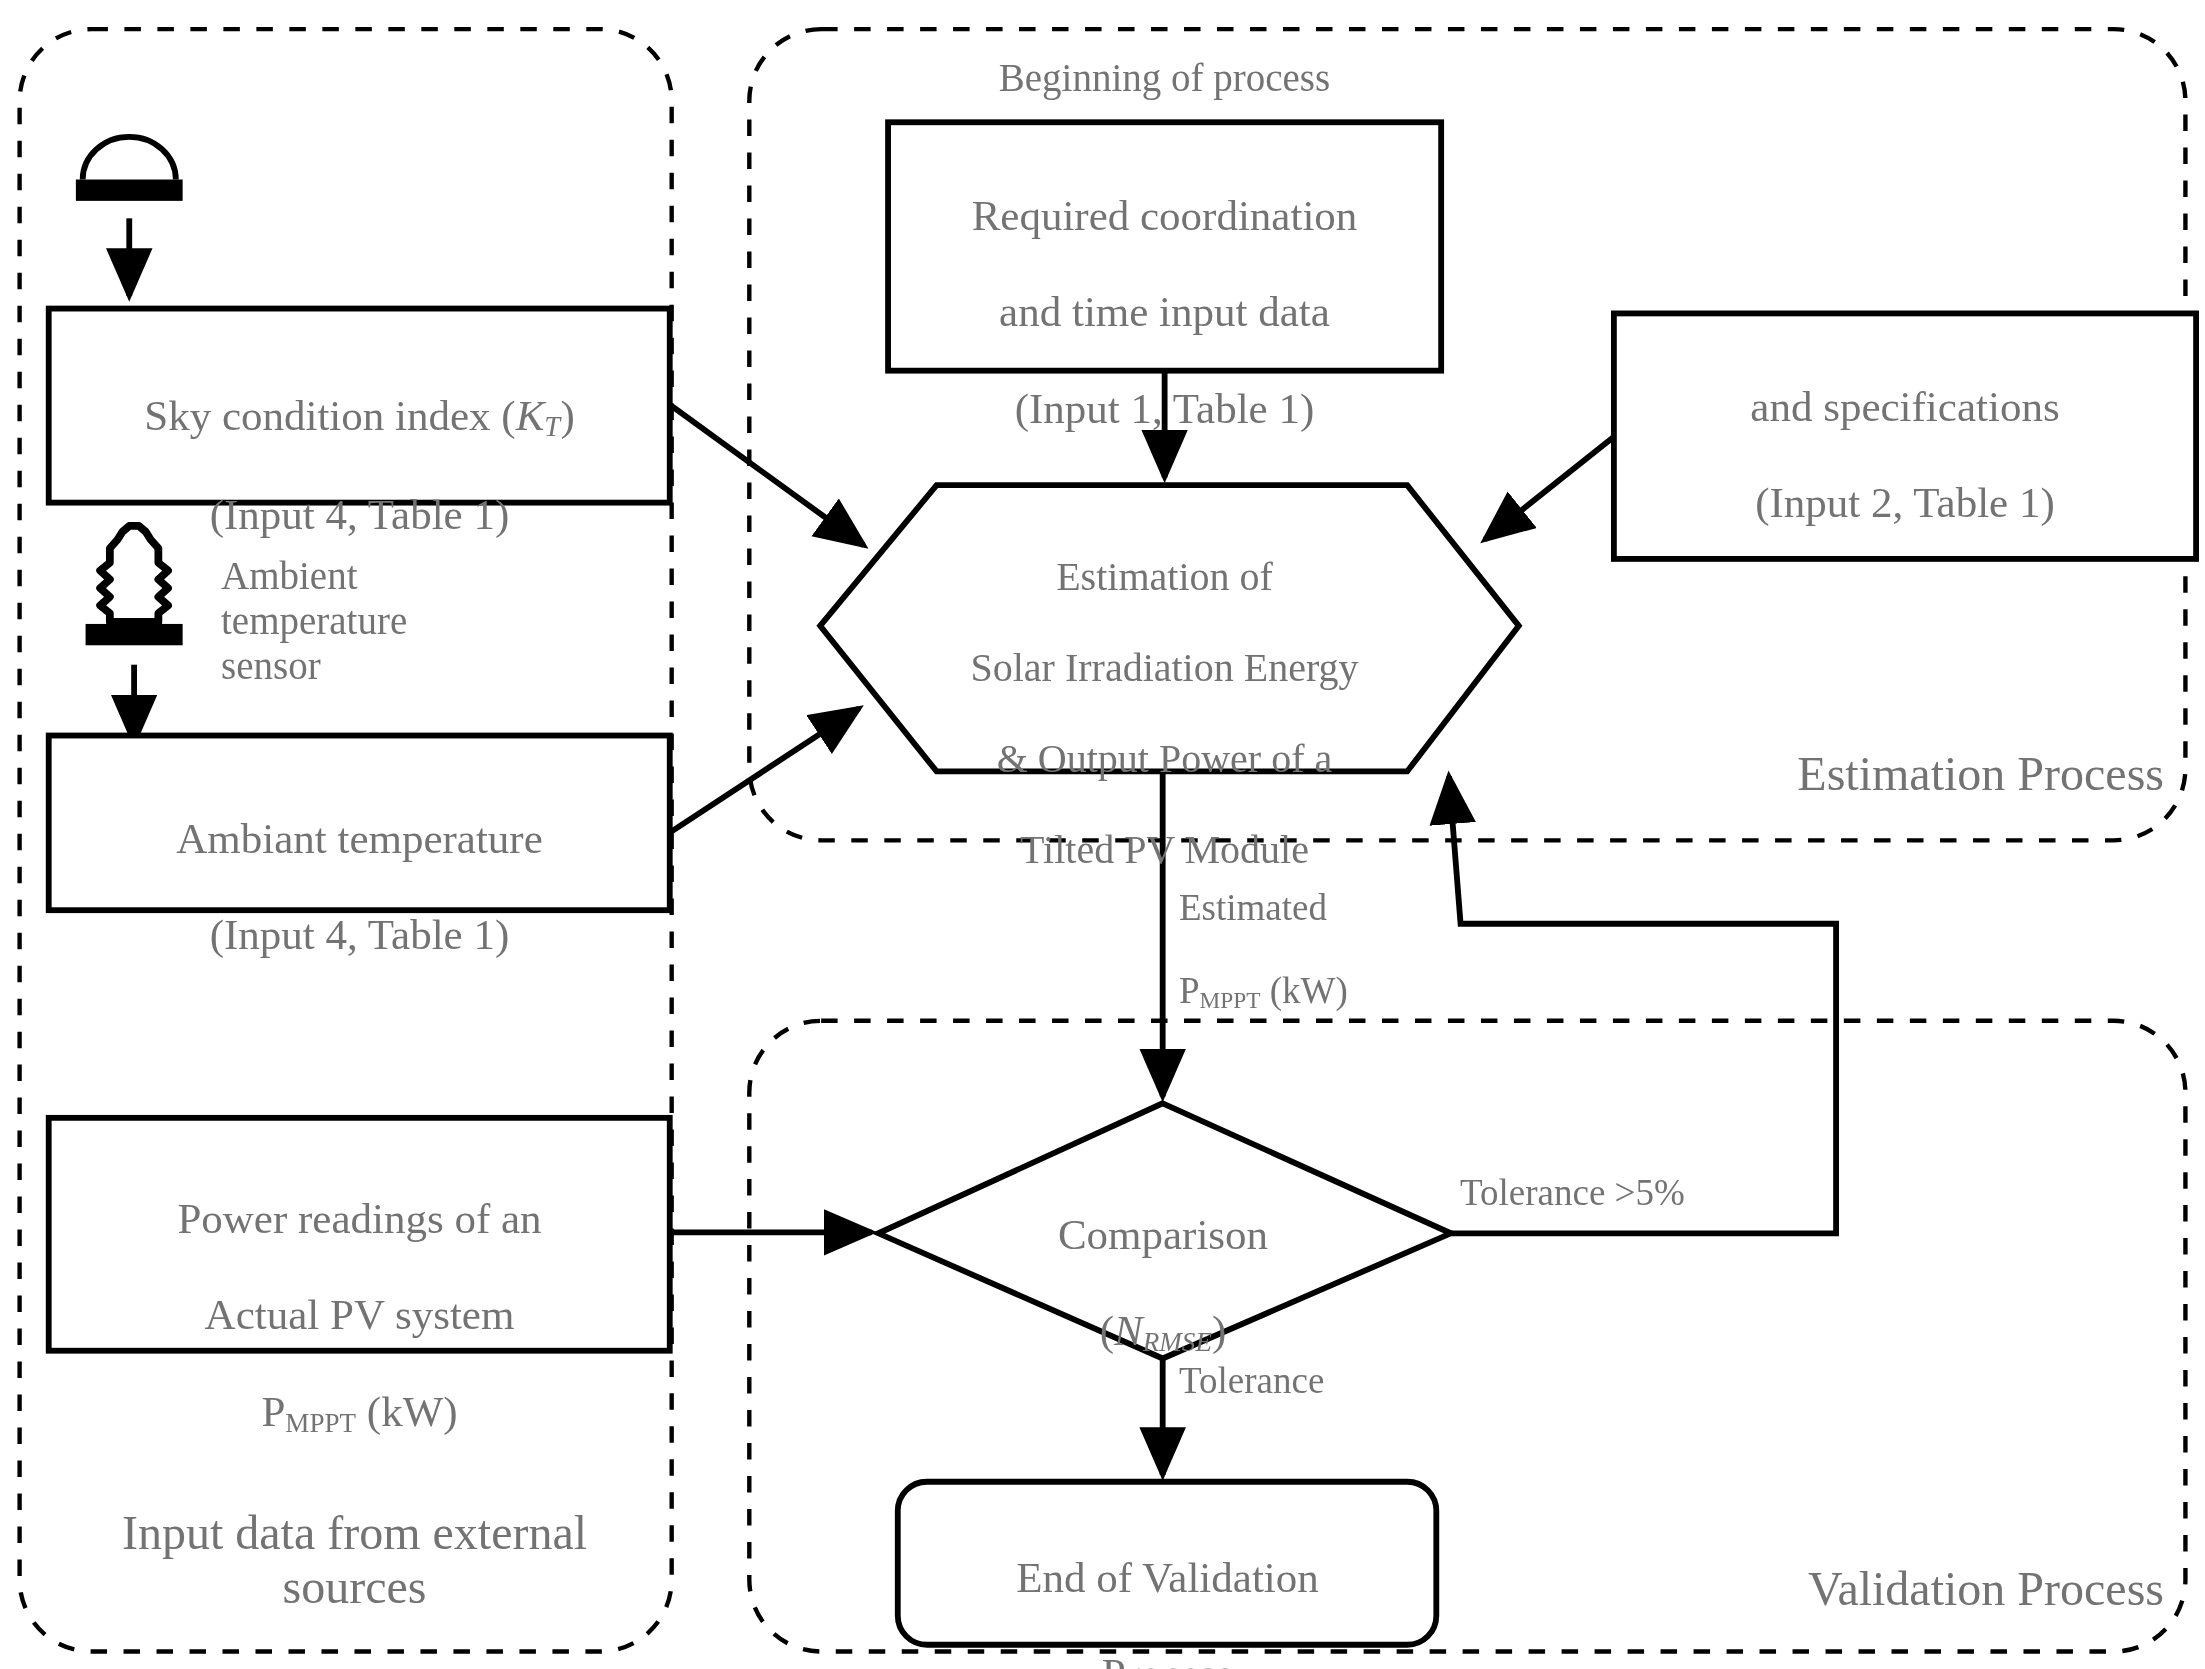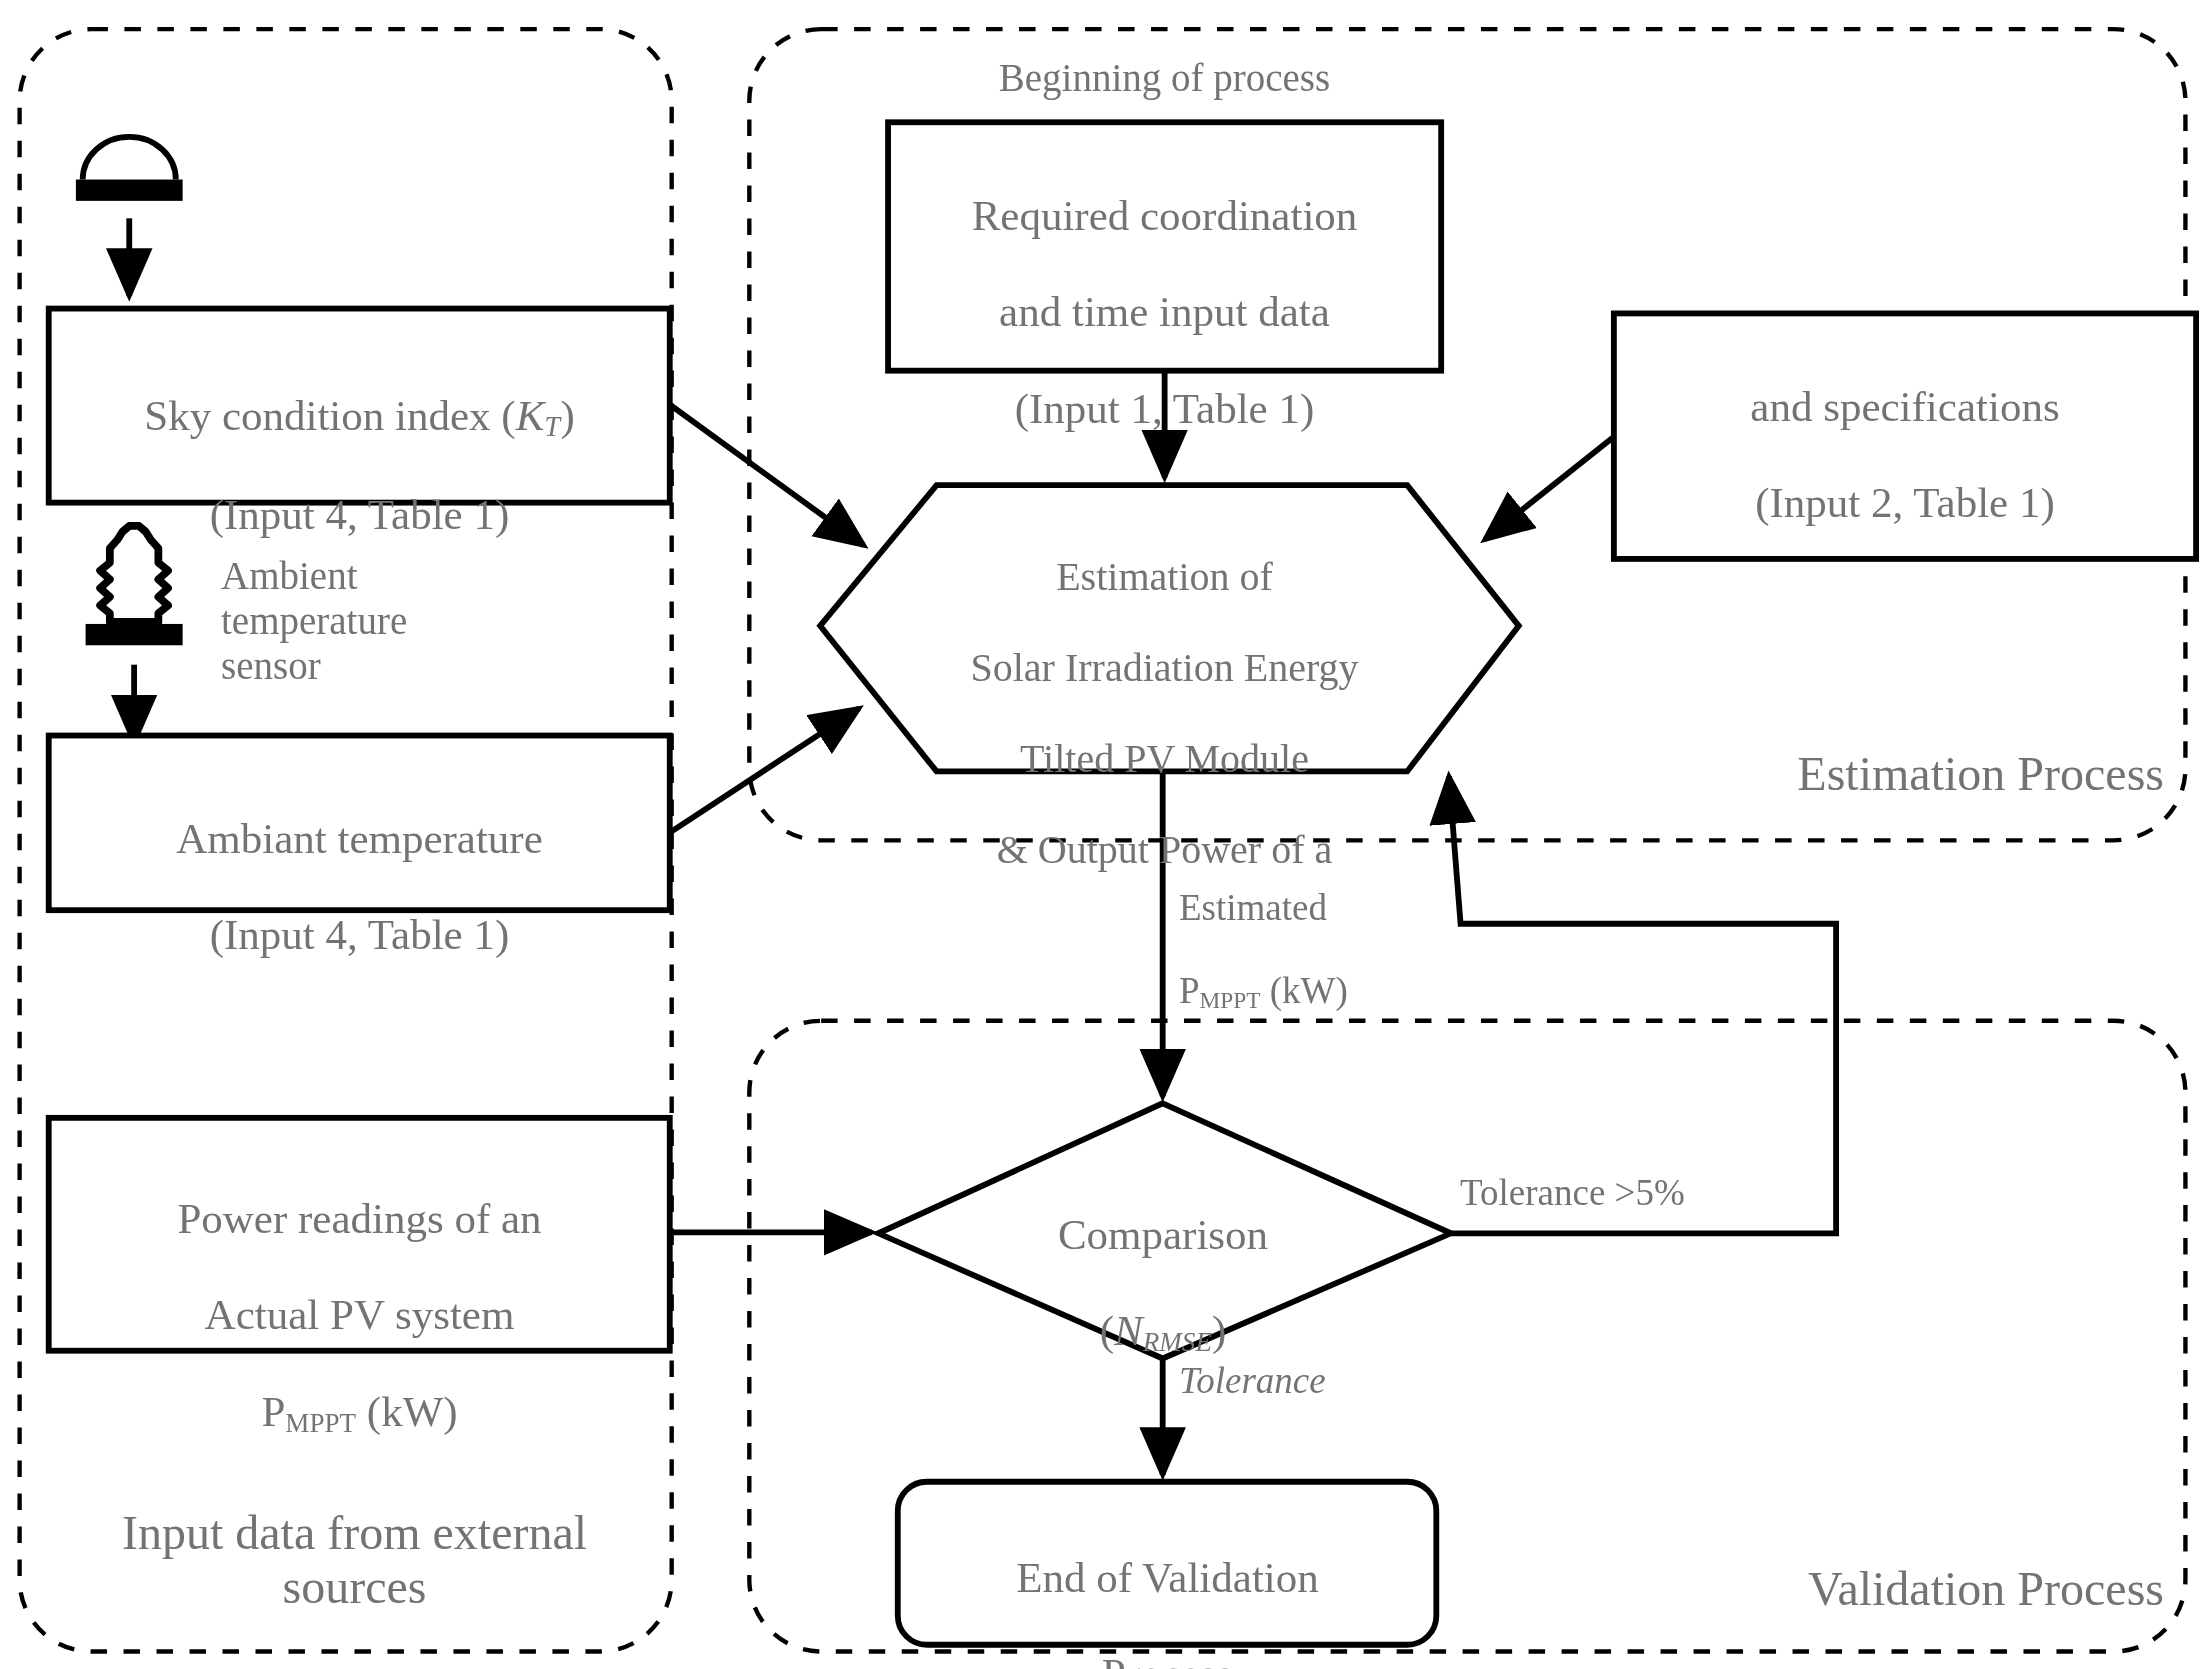--- a/index.html
+++ b/index.html
@@ -146,37 +146,37 @@
   </div>
 
   <div class="node-text t-box" style="left:1614px; top:335px; width:582px;">
     <div>and specifications</div>
     <div>(Input 2, Table 1)</div>
   </div>
 
   <div class="node-text t-hex" style="left:854px; top:508px; width:621px;">
     <div>Estimation of</div>
     <div>Solar Irradiation Energy</div>
+    <div>&amp; Output Power of a</div>
     <div>Tilted PV Module</div>
-    <div>&amp; Output Power of a</div>
   </div>
 
   <div class="node-text t-small" style="left:1179px; top:846px; width:330px; text-align:left;">
     <div>Estimated</div>
     <div><span>P</span><span class="smallcaps-sub">MPPT</span><span> (kW)</span></div>
   </div>
 
   <div class="node-text t-box" style="left:927px; top:1163px; width:472px;">
     <div>Comparison</div>
     <div><span>(</span><span class="ital">N</span><span class="ital smallcaps-sub">RMSE</span><span>)</span></div>
   </div>
 
   <div class="node-text t-small" style="left:1460px; top:1157px; width:330px; text-align:left;margin-top:15px;">Tolerance &gt;5%</div>
 
-  <div class="node-text t-small" style="left:1179px; top:1360px; width:291px; text-align:left;font-style:italic;">Tolerance</div>
+  <div class="node-text t-small" style="left:1179px; top:1360px; width:291px; text-align:left;">Tolerance</div>
 
   <div class="node-text t-box" style="left:898px; top:1506px; width:539px;">
     <div>End of Validation</div>
     <div>Process</div>
   </div>
 
   <div class="node-text t-region" style="left:1776px; top:747px; width:388px; text-align:right;">Estimation Process</div>
 
   <div class="node-text t-region" style="left:68px; top:1506px; width:573px;">Input data from external sources</div>
 

